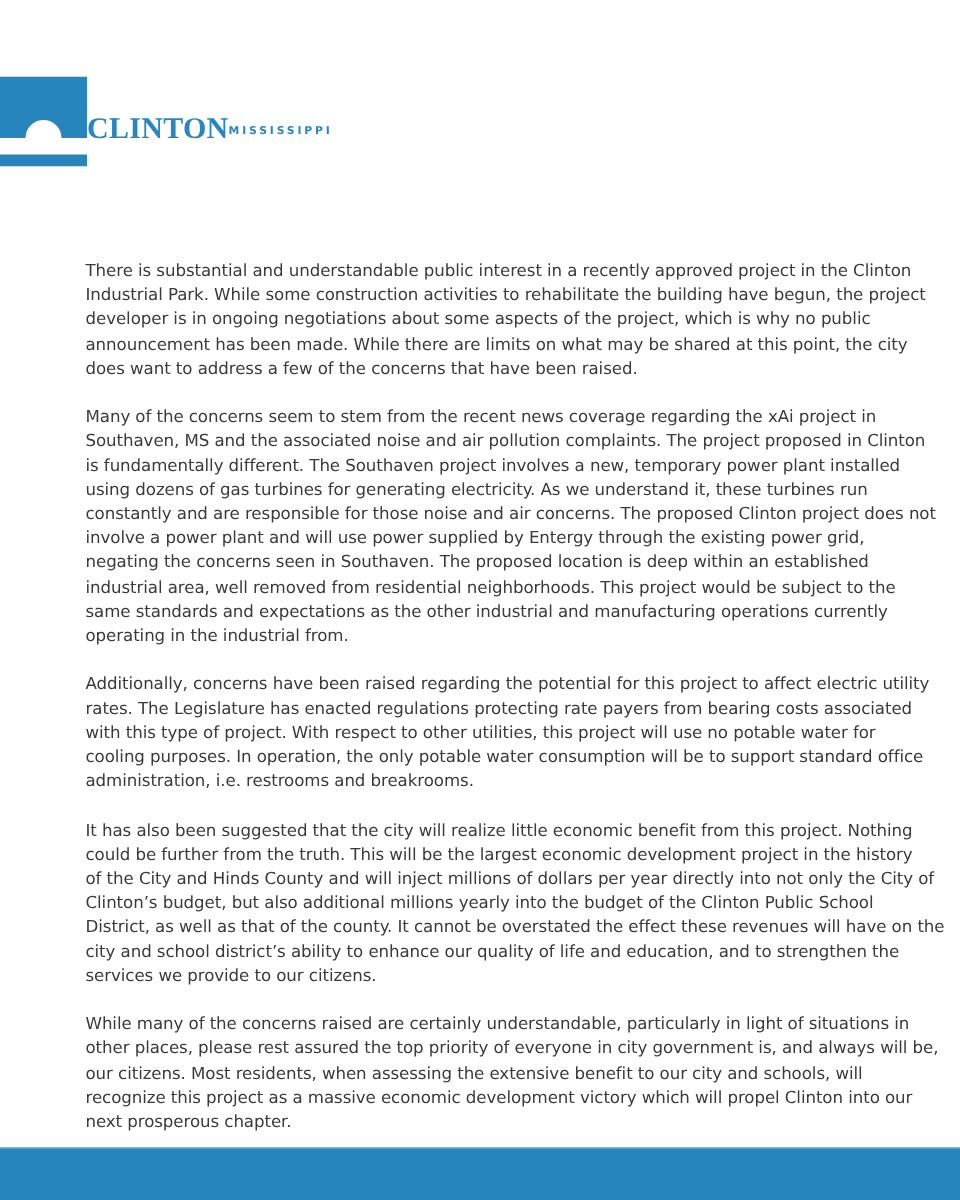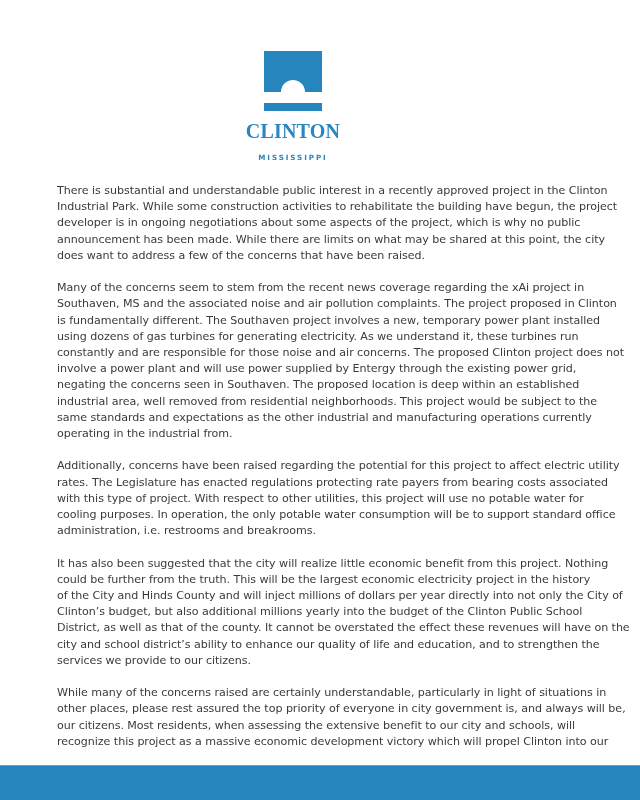--- a/index.html
+++ b/index.html
@@ -3,36 +3,36 @@
   <meta charset="utf-8">
   <style>
     html, body { margin: 0; padding: 0; }
     body {
       width: 640px; height: 800px; background: #ffffff;
       position: relative; overflow: hidden;
       font-family: "DejaVu Sans", sans-serif;
     }
     .logo-wrap {
       position: absolute; left: 0; top: 51px; width: 586px;
-      display: flex; flex-direction: column; align-items: center;
+      display: flex; align-items: center;
     }
     .logo-mark { width: 58px; height: 60px; position: relative; }
     .logo-mark svg { display: block; }
     .logo-title {
       margin-top: 10px;
       font-family: "Liberation Serif", serif; font-weight: bold;
       font-size: 20px; color: #2a86c0; letter-spacing: 0.2px; line-height: 20px;
     }
     .logo-sub {
       margin-top: 12px;
       font-family: "DejaVu Sans", sans-serif; font-weight: bold;
       font-size: 7.2px; letter-spacing: 1.9px; color: #2a86c0; line-height: 10px;
     }
     .letter {
-      position: absolute; left: 57px; top: 183px; width: 540px;
+      position: absolute; left: 57px; top: 173px; width: 540px;
       color: #3a3a3a; font-size: 11.1px; line-height: 16.2px;
       letter-spacing: -0.05px;
     }
     .para { margin: 0 0 16.2px 0; white-space: nowrap; }
     .para span { display: block; }
     .footer-band {
       position: absolute; left: 0; top: 765px; width: 640px; height: 35px;
       background: #2785bd; border-top: 1px solid #5aa3cf;
     }
   </style>
@@ -72,28 +72,29 @@
   </p>
   <p class="para">
     <span>Additionally, concerns have been raised regarding the potential for this project to affect electric utility</span>
     <span>rates. The Legislature has enacted regulations protecting rate payers from bearing costs associated</span>
     <span>with this type of project. With respect to other utilities, this project will use no potable water for</span>
     <span>cooling purposes. In operation, the only potable water consumption will be to support standard office</span>
     <span>administration, i.e. restrooms and breakrooms.</span>
   </p>
   <p class="para">
     <span>It has also been suggested that the city will realize little economic benefit from this project. Nothing</span>
-    <span>could be further from the truth. This will be the largest economic electricity project in the history</span>
+    <span>could be further from the truth. This will be the largest economic development project in the history</span>
     <span>of the City and Hinds County and will inject millions of dollars per year directly into not only the City of</span>
     <span>Clinton’s budget, but also additional millions yearly into the budget of the Clinton Public School</span>
     <span>District, as well as that of the county. It cannot be overstated the effect these revenues will have on the</span>
     <span>city and school district’s ability to enhance our quality of life and education, and to strengthen the</span>
     <span>services we provide to our citizens.</span>
   </p>
   <p class="para">
     <span>While many of the concerns raised are certainly understandable, particularly in light of situations in</span>
     <span>other places, please rest assured the top priority of everyone in city government is, and always will be,</span>
     <span>our citizens. Most residents, when assessing the extensive benefit to our city and schools, will</span>
     <span>recognize this project as a massive economic development victory which will propel Clinton into our</span>
+    <span>next prosperous chapter.</span>
   </p>
 </div>
 
 <div class="footer-band"></div>
 
 </body></html>

